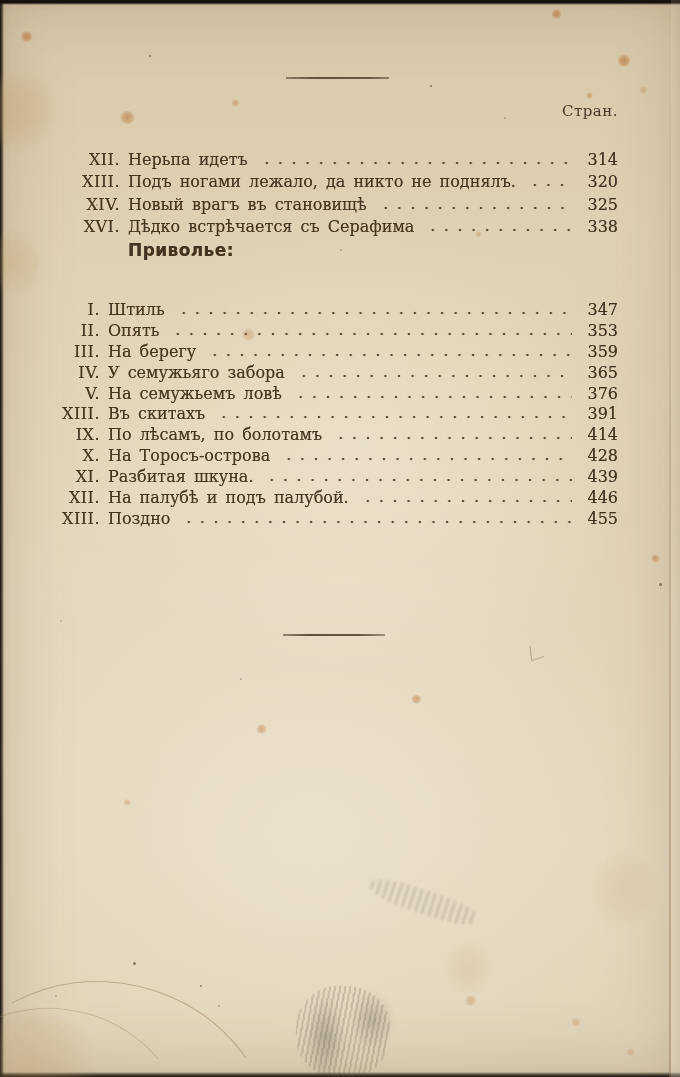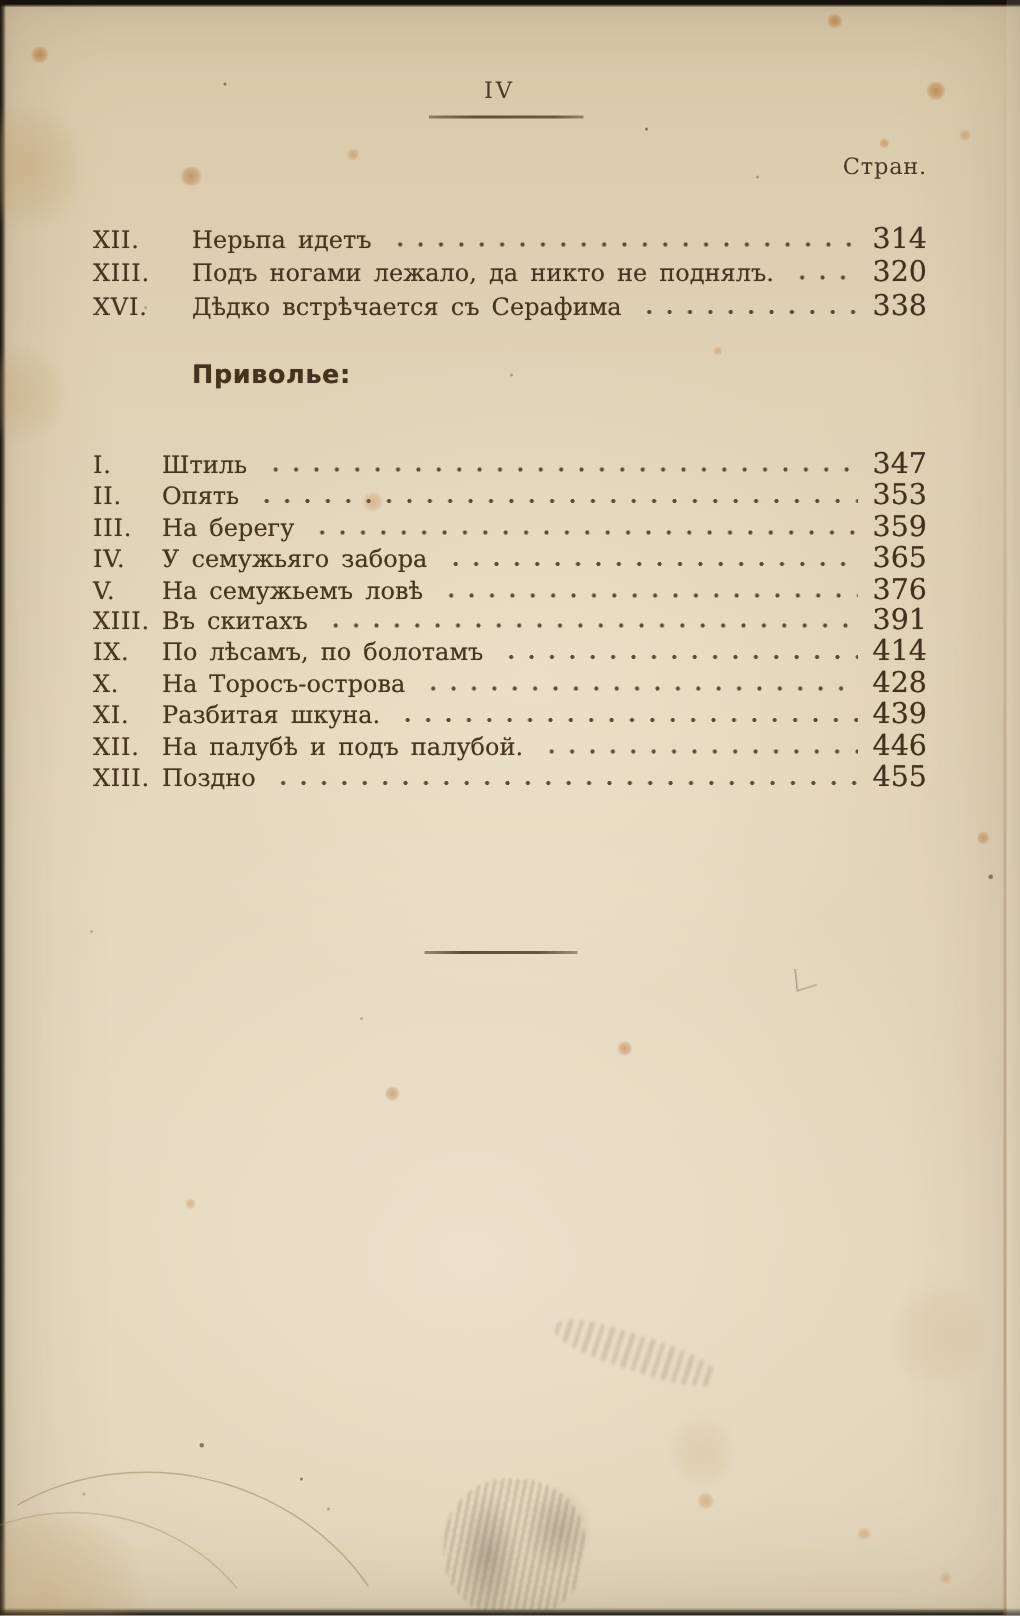--- a/index.html
+++ b/index.html
@@ -36,28 +36,28 @@
     letter-spacing:.5px;}
 
   
   .toc{position:absolute;left:62px;right:62px;}
   .toc1{top:118px;}
   .toc2{top:268px;}
   .row{display:flex;align-items:baseline;white-space:nowrap;font-size:16px;
     text-shadow:0 0 .5px rgba(70,53,36,.55);word-spacing:3px;}
   .toc1 .row{height:22.3px;}
   .toc2 .row{height:20.9px;}
-  .num{text-align:left;flex:0 0 auto;letter-spacing:.5px;}
+  .num{text-align:right;flex:0 0 auto;letter-spacing:.5px;}
   .toc1 .num{width:58px;}
   .toc2 .num{width:38px;}
   .title{padding-left:8px;flex:0 0 auto;margin-top:32px;}
   .leader{flex:1 1 auto;height:12px;margin:0 6px 0 10px;
     background-image:radial-gradient(circle, rgba(66,50,33,.85) 1.15px, rgba(66,50,33,0) 1.6px);
     background-size:13.6px 4px;background-repeat:repeat-x;background-position:2px bottom;}
-  .pagenum{flex:0 0 auto;width:40px;text-align:right;font-size:19px;color:#41311f;}
+  .pagenum{flex:0 0 auto;width:40px;text-align:right;font-size:16px;color:#41311f;}
 
   .section-heading{position:absolute;left:128px;top:240px;
     font-family:"DejaVu Sans","Liberation Sans",sans-serif;
     font-weight:bold;font-size:17px;color:#43331f;letter-spacing:.4px;
     text-shadow:0 0 .5px rgba(67,51,31,.6);}
 
   .divider{position:absolute;left:283px;top:634px;width:102px;height:2px;
     background:linear-gradient(90deg,rgba(70,54,36,.5),rgba(70,54,36,.85) 25%,rgba(70,54,36,.8) 75%,rgba(70,54,36,.45));}
 
   
@@ -86,40 +86,45 @@
 <body>
 
 <div class="page">
 
   <div class="edge-top"></div>
   <div class="edge-left"></div>
   <div class="edge-bottom"></div>
   <div class="edge-right-strip"></div>
   <div class="edge-right-line"></div>
 
-  <div class="folio">IV</div>
   <div class="folio-rule"></div>
   <div class="col-header">Стран.</div>
 
   <div class="toc toc1">
 
       <div class="row">
         <span class="num">XII.</span>
         <span class="title">Нерьпа идетъ</span>
         <span class="leader"></span>
         <span class="pagenum">314</span>
       </div>
 
       <div class="row">
         <span class="num">XIII.</span>
         <span class="title">Подъ ногами лежало, да никто не поднялъ.</span>
         <span class="leader"></span>
         <span class="pagenum">320</span>
       </div>
 
+      <div class="row">
+        <span class="num">XIV.</span>
+        <span class="title">Новый врагъ въ становищѣ</span>
+        <span class="leader"></span>
+        <span class="pagenum">325</span>
+      </div>
 
 
       <div class="row">
         <span class="num">XVI.</span>
         <span class="title">Дѣдко встрѣчается съ Серафима</span>
         <span class="leader"></span>
         <span class="pagenum">338</span>
       </div>
     </div>
 

